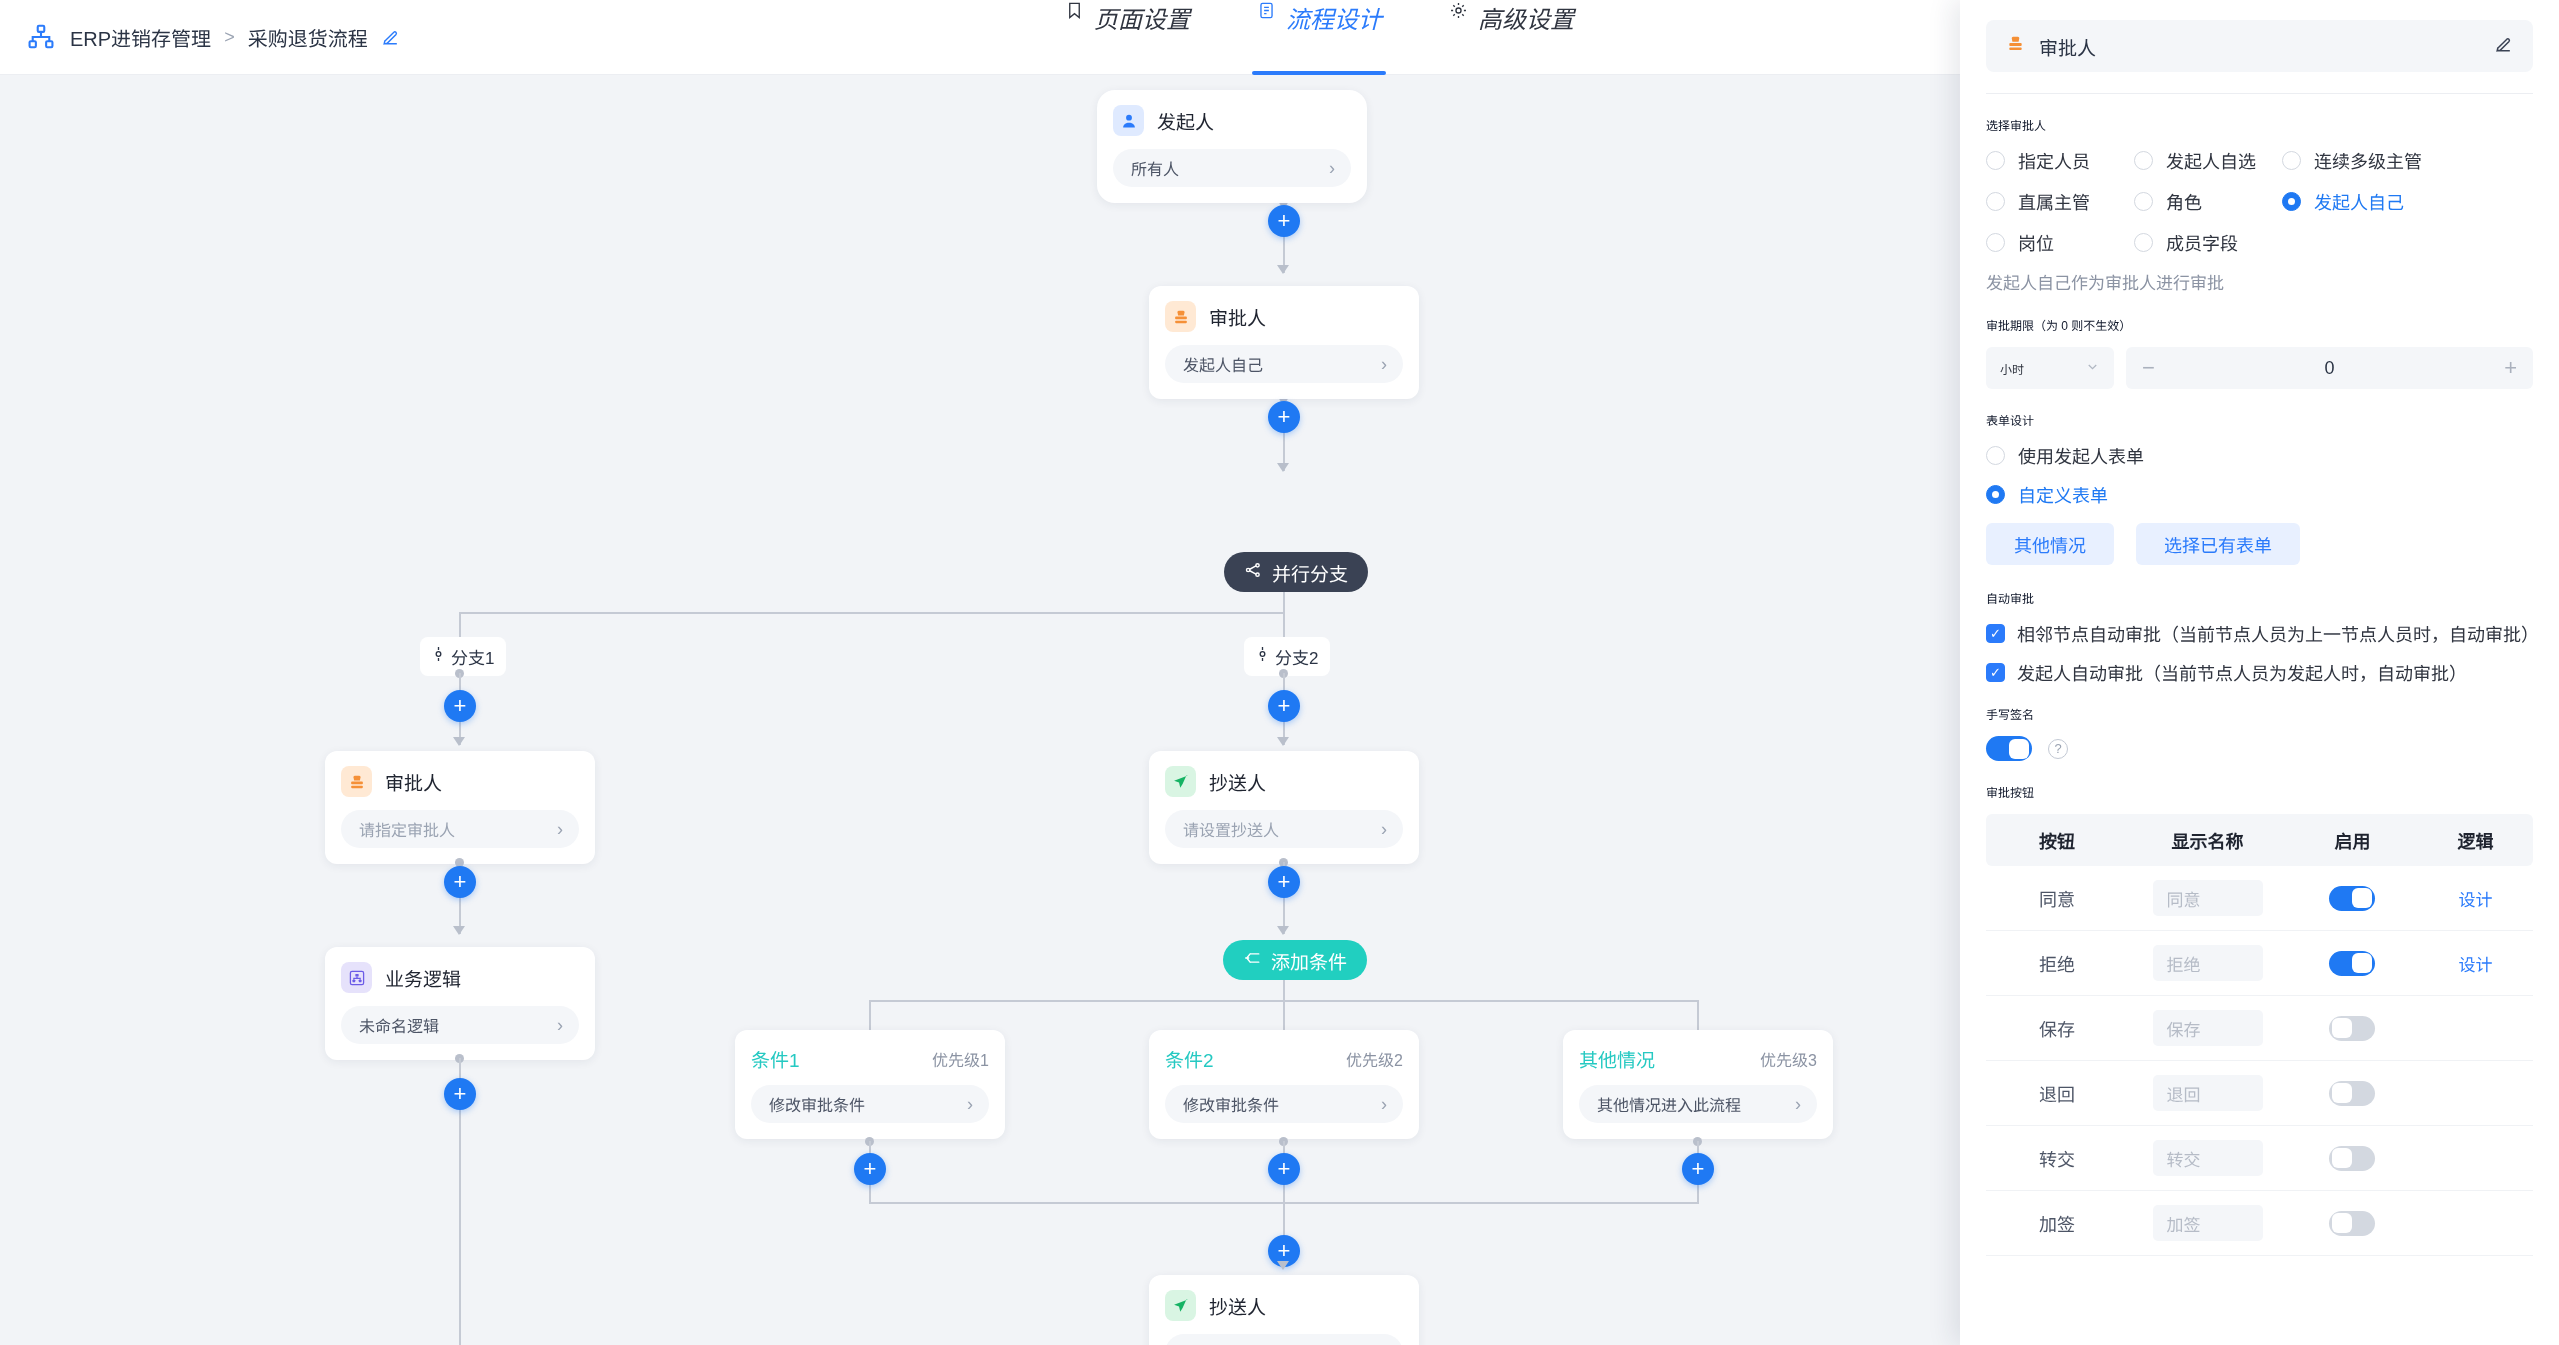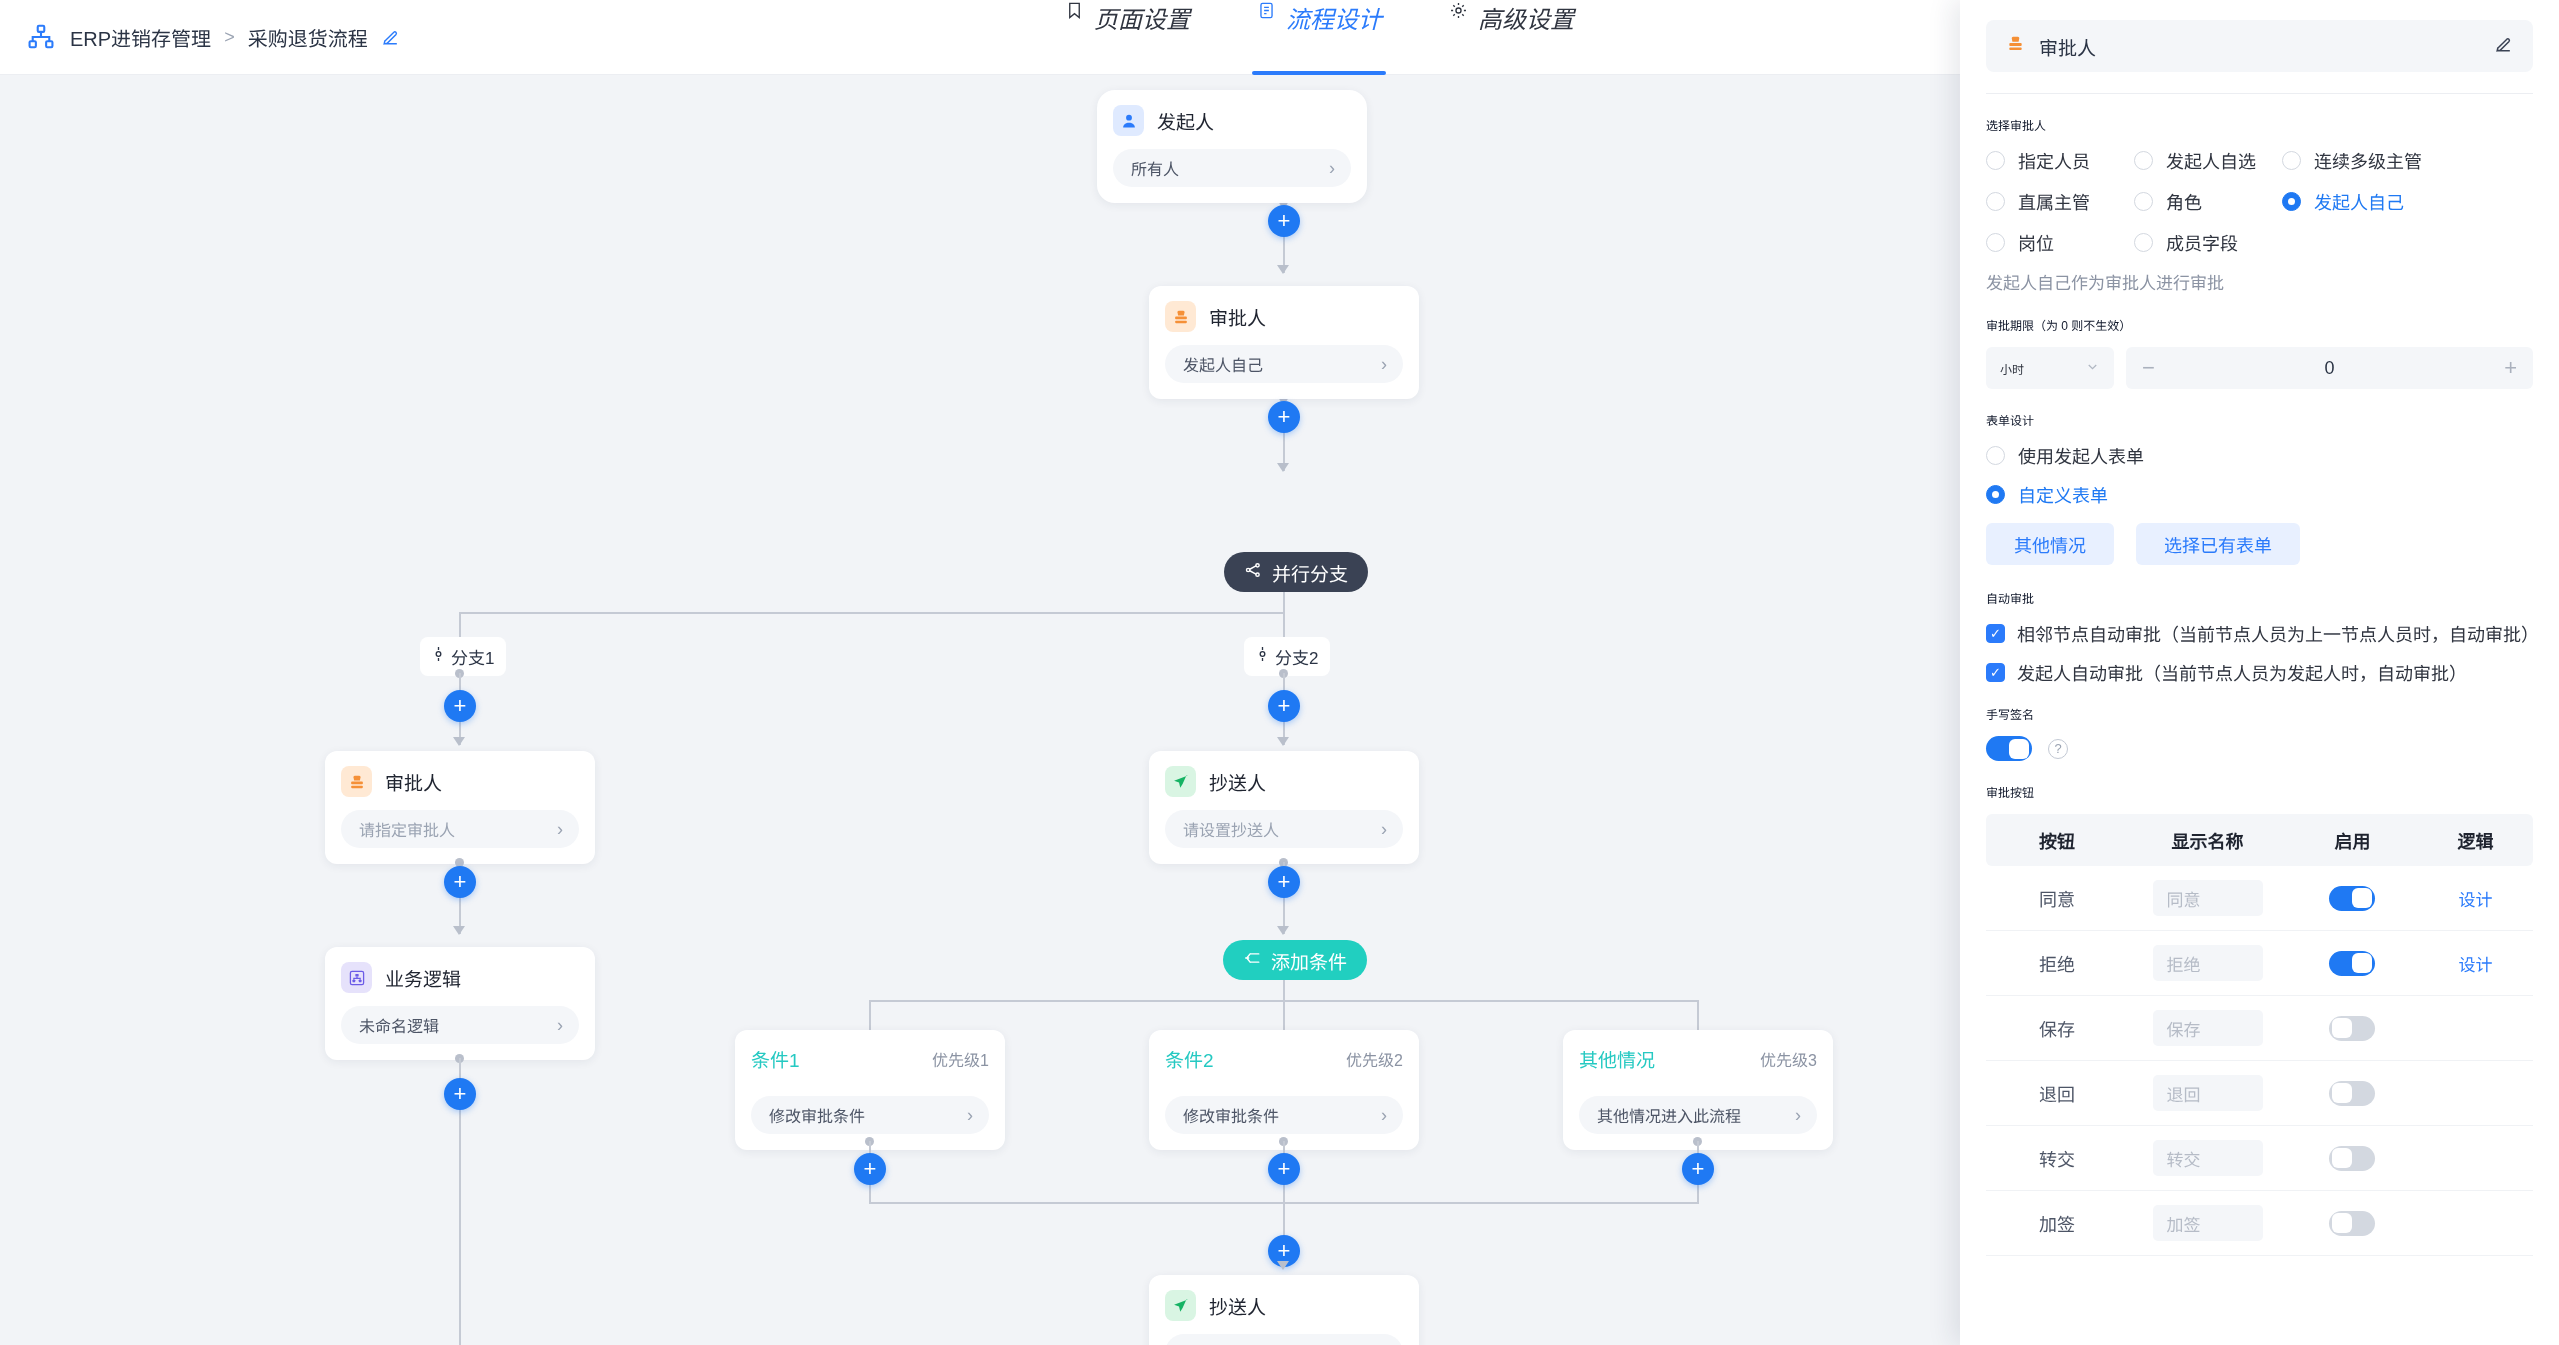--- a/index.html
+++ b/index.html
@@ -57,21 +57,21 @@
     padding: 0 16px 0 18px; font-size: 16px; color: #4d5566;
   }
   .node-field.placeholder { color: #9aa3b2; }
   .chev { color: #9aa3b2; font-size: 18px; font-weight: 300; }
 
   
   .cond {
     position: absolute; width: 270px; background: #fff; border-radius: 12px;
     box-shadow: 0 2px 10px rgba(30,40,70,.07); padding: 15px 16px 16px 16px;
   }
-  .cond-head { display: flex; align-items: center; justify-content: space-between; margin-bottom: 24px; }
+  .cond-head { display: flex; align-items: center; justify-content: space-between; margin-bottom: 13px; }
   .cond-name { font-size: 19px; color: #25c9c2; }
   .cond-prio { font-size: 16px; color: #8b93a3; }
 
   
   .vline { position: absolute; width: 2px; background: #c5cad4; }
   .hline { position: absolute; height: 2px; background: #c5cad4; }
   .dot { position: absolute; width: 9px; height: 9px; border-radius: 50%; background: #b9bfcb; }
   .arrow {
     position: absolute; width: 0; height: 0;
     border-left: 6px solid transparent; border-right: 6px solid transparent;

